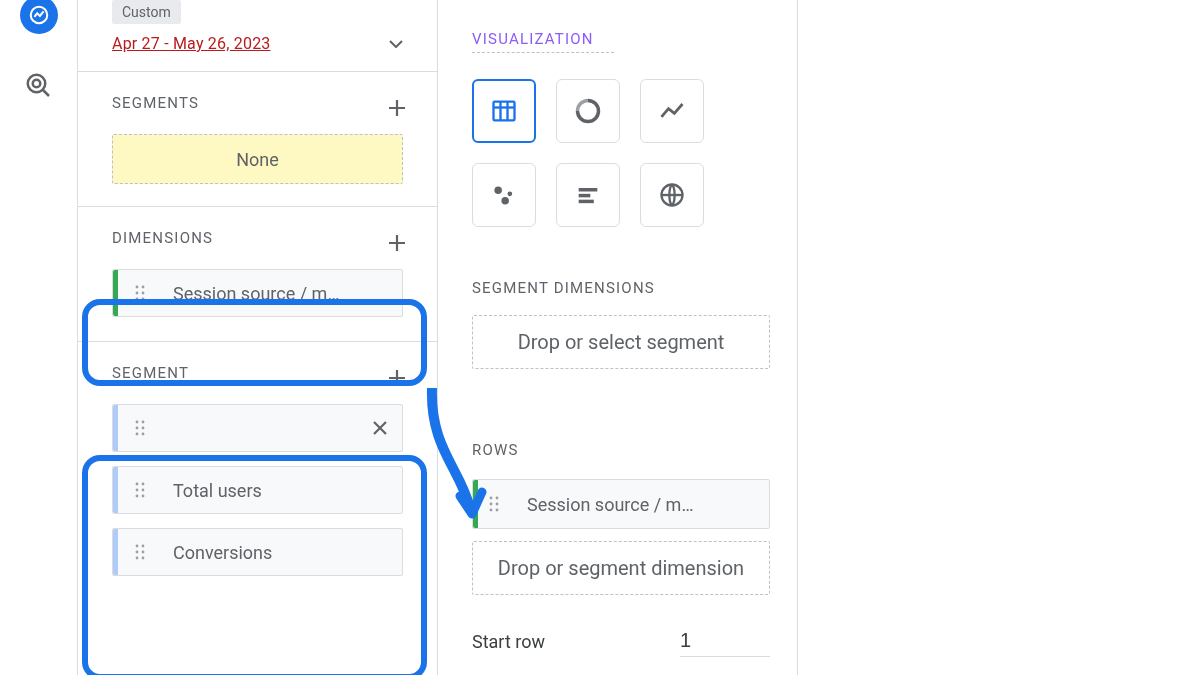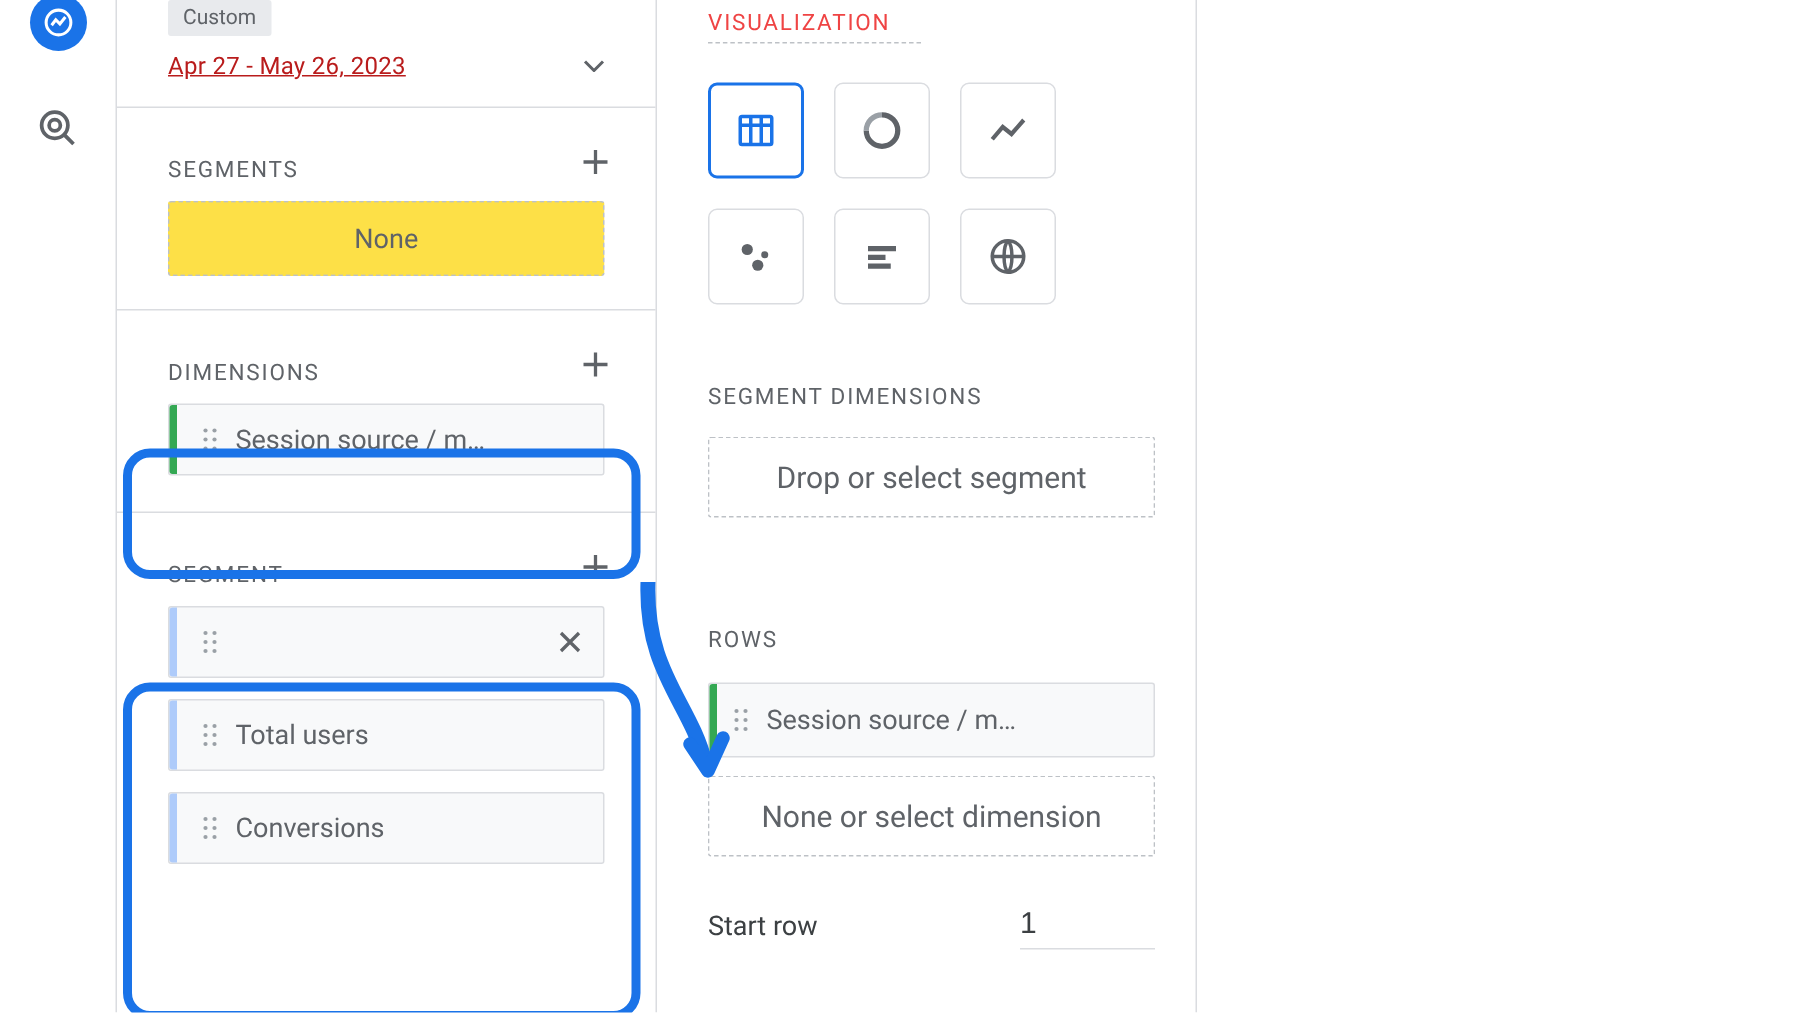--- a/index.html
+++ b/index.html
@@ -69,38 +69,38 @@
     color: #b91c1c;
     letter-spacing: 0.2px;
     text-decoration: underline;
   }
   .dropdown-caret {
     font-size: 12px;
     color: #5f6368;
   }
   .section-header {
     display: flex;
-    align-items: flex-end;
+    align-items: flex-start;
     justify-content: space-between;
     padding: 22px 26px 12px 34px;
   }
   .section-title {
     font-size: 15px;
     color: #5f6368;
     letter-spacing: 1.2px;
   }
   .plus-btn {
     width: 28px; height: 28px;
     display: flex; align-items: center; justify-content: center;
     cursor: pointer;
   }
   .dashed-chip {
     margin: 0 34px 22px 34px;
     border: 1px dashed #bdc1c6;
-    background: #fde047;
+    background: #fef9c3;
     color: #5f6368;
     display: flex;
     align-items: center;
     justify-content: center;
     height: 50px;
     font-size: 18px;
     border-radius: 2px;
   }
   .chip-list {
     padding: 0 34px 10px 34px;
@@ -129,20 +129,21 @@
   .chip .bar.blue { background: #aecbfa; }
   .drag-handle {
     margin: 0 12px 0 10px;
     display: inline-flex;
   }
   .chip-label {
     flex: 1;
     white-space: nowrap;
     overflow: hidden;
     text-overflow: ellipsis;
+    margin-left: 16px;
   }
   .chip-close {
     margin-left: auto;
     color: #5f6368;
   }
   .highlight {
     position: absolute;
     border: 6px solid #1a73e8;
     border-radius: 14px;
     pointer-events: none;
@@ -166,23 +167,23 @@
   .settings-panel {
     position: absolute;
     left: 438px; top: 0; bottom: 0;
     width: 360px;
     background: #fff;
     border-right: 1px solid #dadce0;
     padding: 0 0 0 34px;
   }
   .vis-title {
     font-size: 15px;
-    color: #ef4444;
+    color: #8b5cf6;
     letter-spacing: 1.2px;
-    padding-top: 6px;
+    padding-top: 30px;
   }
   .vis-dash {
     border-bottom: 1px dashed #bdc1c6;
     width: 142px;
     margin-top: 4px;
   }
   .vis-grid {
     display: grid;
     grid-template-columns: repeat(3, 64px);
     grid-gap: 20px;
@@ -467,21 +468,21 @@
           <circle cx="2" cy="3" r="1.4" fill="#9aa0a6"></circle>
           <circle cx="8" cy="3" r="1.4" fill="#9aa0a6"></circle>
           <circle cx="2" cy="9" r="1.4" fill="#9aa0a6"></circle>
           <circle cx="8" cy="9" r="1.4" fill="#9aa0a6"></circle>
           <circle cx="2" cy="15" r="1.4" fill="#9aa0a6"></circle>
           <circle cx="8" cy="15" r="1.4" fill="#9aa0a6"></circle>
         </svg>
     </span>
     <span class="chip-label">Session source / m…</span>
   </div>
-  <div class="dashed-drop" style="margin-top:12px;">None or select dimension</div>
+  <div class="dashed-drop" style="margin-top:12px;">Drop or segment dimension</div>
 
   <div class="start-row">
     <span class="start-row-label">Start row</span>
     <input class="start-row-input" value="1" style="">
   </div>
 </div>
 
 <div class="blank-right"></div>
 
 <div class="highlight dim"></div>

